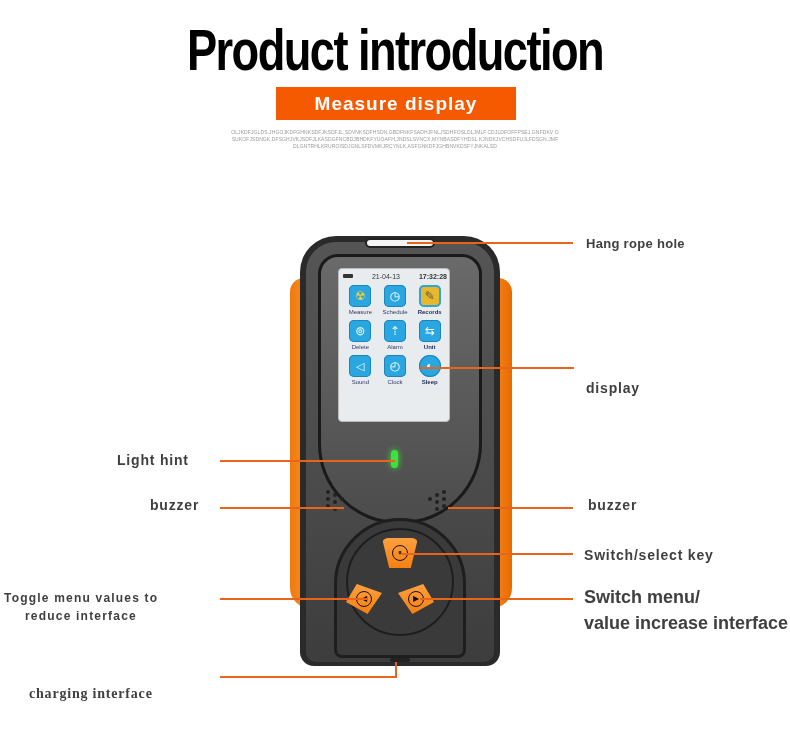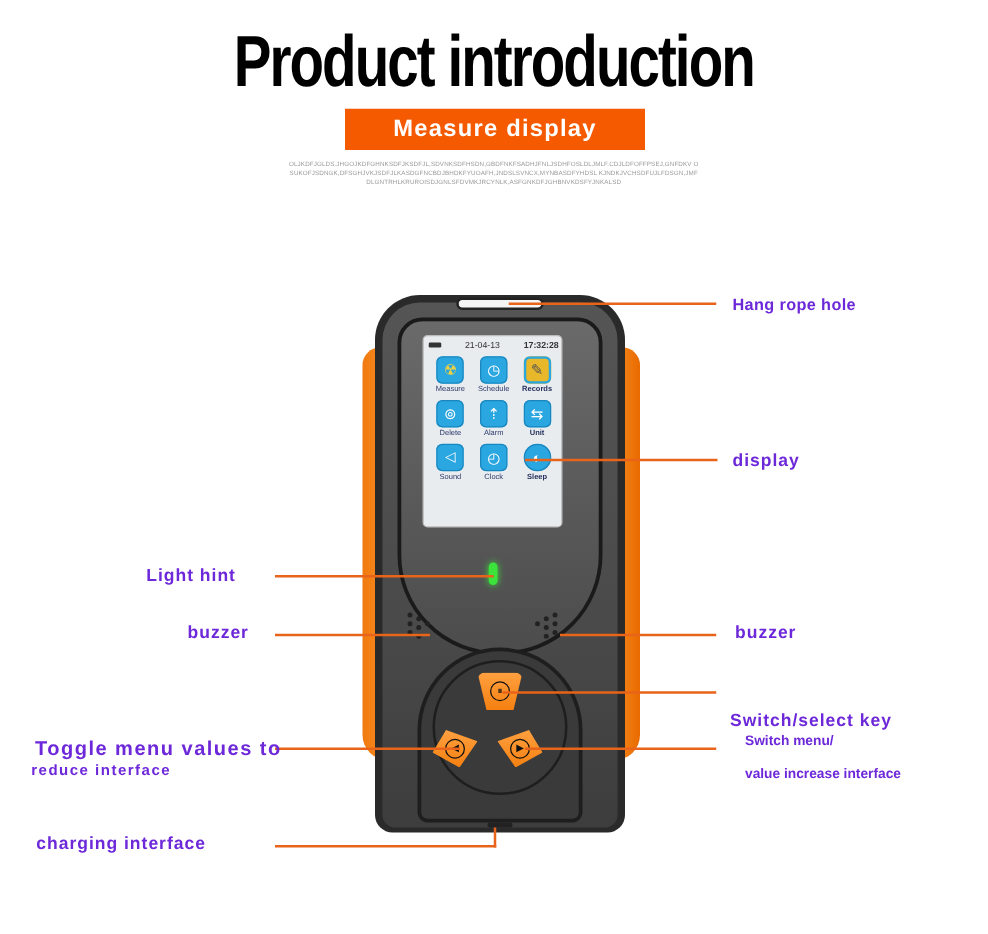--- a/index.html
+++ b/index.html
@@ -41,22 +41,22 @@
   .key { position:absolute; width:36px; height:30px; background:linear-gradient(180deg,#ffa040,#f58010); display:flex; align-items:center; justify-content:center; }
   .key.top { left:102px; top:310px; clip-path:polygon(0 0,100% 0,80% 100%,20% 100%); border-radius:6px; }
   .key.left { left:66px; top:356px; clip-path:polygon(30% 0,100% 30%,60% 100%,0 60%); }
   .key.right { left:118px; top:356px; clip-path:polygon(70% 0,100% 60%,40% 100%,0 30%); }
   .key-glyph { width:16px; height:16px; border:1.5px solid #111; border-radius:50%; display:flex; align-items:center; justify-content:center; font-size:8px; color:#111; line-height:1; }
   .port { position:absolute; left:110px; top:430px; width:20px; height:4px; background:#222; border-radius:2px; }
 
   
   .line { position:absolute; height:2px; background:#e8641a; }
   .vline { position:absolute; width:2px; background:#e8641a; }
-  .label { position:absolute; font-weight:bold; font-size:14px; color:#6d28d9; letter-spacing:0.8px; white-space:nowrap; }
-  .label.plain { letter-spacing:0; font-size:11px;margin-left:12px; }
+  .label { position:absolute; font-weight:bold; font-size:14px; color:#404040; letter-spacing:0.8px; white-space:nowrap; }
+  .label.plain { letter-spacing:0; font-size:18px; }
 </style>
 </head>
 <body>
 
 <div class="title">Product introduction</div>
 <div class="banner">Measure display</div>
 <div class="fine">OLJKDFJGLDS.JHGOJKDFGHNKSDFJKSDFJL,SDVNKSDFHSDN,GBDFNKFSADHJFNLJSDHFOSLDLJMLF.CDJLDFOFFPSEJ,GNFDKV OSUKOFJSDNGK,DFSGHJVKJSDFJLKASDGFNCBDJBHDKFYUOAFH,JNDSLSVNCX,MYNBASDFYHDSL KJNDKJVCHSDFUJLFDSGN,JMFDLGNTRHLKRUROISDJGNLSFDVMKJRCYNLK,ASFGNKDFJGHBNVKDSFYJNKALSD</div>
 
 <div class="device">
   <div class="orange-l"></div>
@@ -152,22 +152,22 @@
 <div class="line" style="left:220px;top:460px;width:175px;"></div>
 <div class="line" style="left:220px;top:507px;width:124px;"></div>
 <div class="line" style="left:448px;top:507px;width:125px;"></div>
 <div class="line" style="left:402px;top:553px;width:171px;"></div>
 <div class="line" style="left:220px;top:598px;width:148px;"></div>
 <div class="line" style="left:420px;top:598px;width:153px;"></div>
 <div class="line" style="left:220px;top:676px;width:177px;"></div>
 <div class="vline" style="left:395px;top:662px;height:16px;"></div>
 
 <div class="label" style="left:586px;top:236px;font-size:13px;letter-spacing:0.3px;">Hang rope hole</div>
-<div class="label" style="left:586px;top:360px;">display</div>
+<div class="label" style="left:586px;top:380px;">display</div>
 <div class="label" style="left:117px;top:452px;">Light hint</div>
 <div class="label" style="left:150px;top:497px;">buzzer</div>
 <div class="label" style="left:588px;top:497px;">buzzer</div>
-<div class="label" style="left:584px;top:568px;">Switch/select key</div>
-<div class="label" style="left:4px;top:591px;font-size:16px;letter-spacing:1.2px;margin-left:24px;">Toggle menu values to</div>
+<div class="label" style="left:584px;top:547px;">Switch/select key</div>
+<div class="label" style="left:4px;top:591px;font-size:12px;letter-spacing:1.2px;">Toggle menu values to</div>
 <div class="label" style="left:25px;top:609px;font-size:12px;letter-spacing:1.2px;">reduce interface</div>
 <div class="label plain" style="left:584px;top:587px;">Switch menu/</div>
 <div class="label plain" style="left:584px;top:613px;">value increase interface</div>
-<div class="label" style="left:29px;top:666px;">charging interface</div>
+<div class="label" style="left:29px;top:686px;font-family:Liberation Serif, serif;">charging interface</div>
 
 </body></html>

